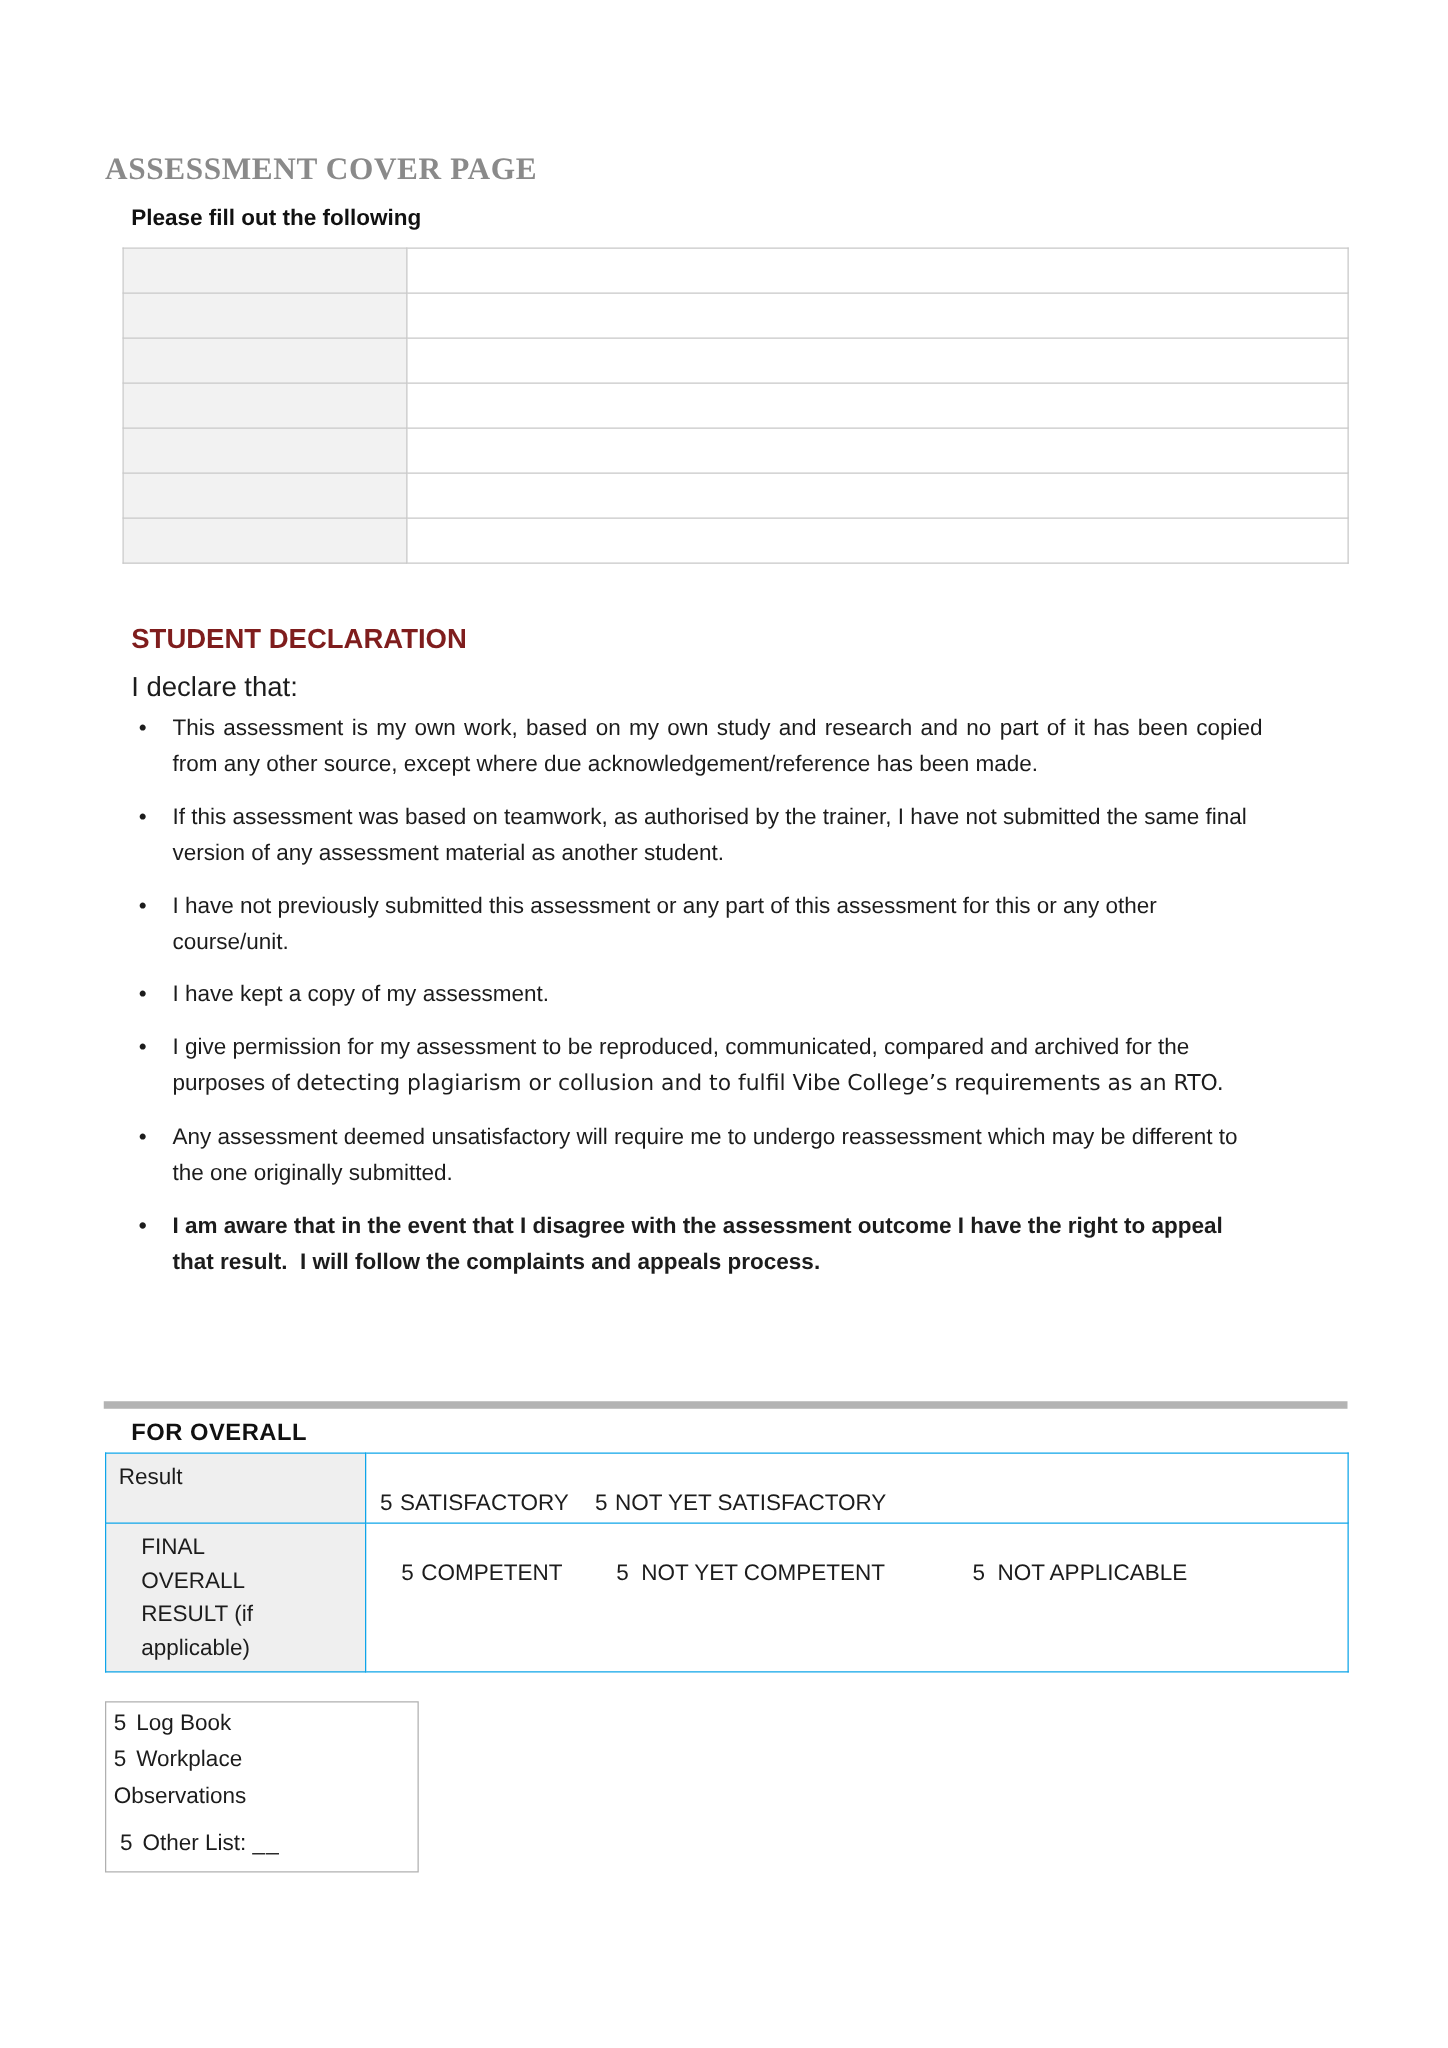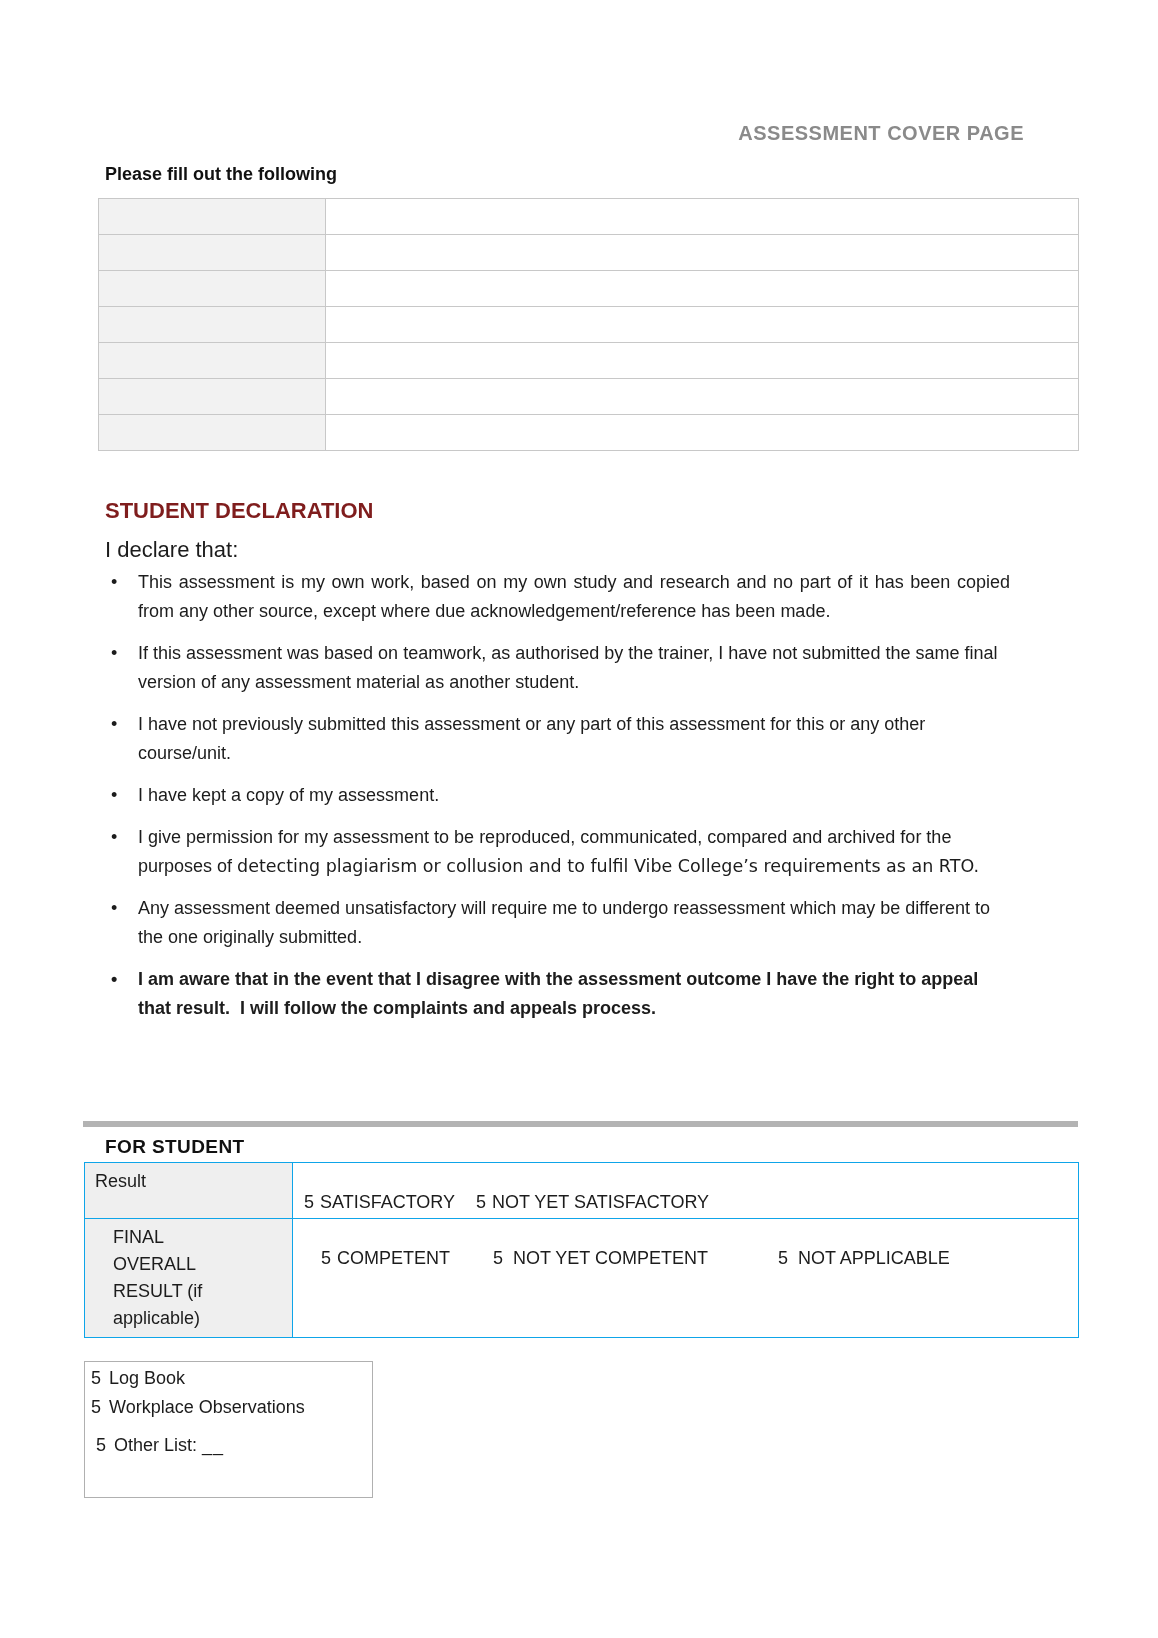--- a/index.html
+++ b/index.html
@@ -8,23 +8,24 @@
     width: 1158px; height: 1638px;
     font-family: "Liberation Sans", sans-serif;
     color: #1c1c1c;
     position: relative;
     overflow: hidden;
   }
   .page { position: absolute; inset: 0; }
 
   .title {
     position: absolute; top: 122px; left: 84px; width: 940px;
-    text-align: right;
-    font-size: 20px; font-weight: bold; letter-spacing: 0.5px;
+    text-align: left;
+    font-size: 25px; font-weight: bold; letter-spacing: 0.5px;
     color: #8a8a8a;
+    font-family: Liberation Serif, serif;
   }
 
   .h-fill {
     position: absolute; top: 164px; left: 105px;
     font-size: 18px; font-weight: bold; color: #111;
   }
 
   table.fill-table {
     position: absolute; top: 198px; left: 98px; width: 981px;
     border-collapse: collapse; table-layout: fixed;
@@ -95,21 +96,21 @@
   .opt.w1 { width: 172px; }
   .opt.w2 { width: 285px; }
   .opt .glyph.gap2 { margin-right: 10px; }
 
   .h-required {
     position: absolute; top: 1340px; left: 105px;
     font-size: 18px; font-weight: bold; color: #111;
   }
 
   .req-box {
-    position: absolute; top: 1361px; left: 84px; width: 289px; height: 137px;
+    position: absolute; top: 1361px; left: 84px; width: 251px; height: 137px;
     border: 1px solid #b0b0b0;
     padding: 2px 30px 2px 6px;
     font-size: 18px; line-height: 29px;
   }
   .req-line .glyph { margin-right: 8px; }
   .req-line.other { margin-top: 9px; padding-left: 5px; }
   .req-line .blank { letter-spacing: 1px; }
 </style>
 </head>
 <body>
@@ -161,21 +162,21 @@
     <li>If this assessment was based on teamwork, as authorised by the trainer, I have not submitted the same final version of any assessment material as another student.</li>
     <li>I have not previously submitted this assessment or any part of this assessment for this or any other course/unit.</li>
     <li>I have kept a copy of my assessment.</li>
     <li><span>I give permission for my assessment to be reproduced, communicated, compared and archived for the purposes of </span><span class="wide-font">detecting plagiarism or collusion and to fulfil Vibe College’s requirements as an RTO.</span></li>
     <li>Any assessment deemed unsatisfactory will require me to undergo reassessment which may be different to the one originally submitted.</li>
     <li class="bold">I am aware that in the event that I disagree with the assessment outcome I have the right to appeal that result.&nbsp; I will follow the complaints and appeals process.</li>
   </ul>
 
   <div class="divider-bar"></div>
 
-  <div class="h-assessor">FOR STUDENT</div>
+  <div class="h-assessor">FOR OVERALL</div>
 
   <table class="assessor-table">
     <tbody>
       <tr class="r1">
         <td class="a-label">Result</td>
         <td class="a-opts">
           <div class="opts-row">
             <span class="opt w1"><span class="glyph">5</span><span>SATISFACTORY</span></span>
             <span class="opt"><span class="glyph">5</span><span>NOT YET SATISFACTORY</span></span>
           </div>

